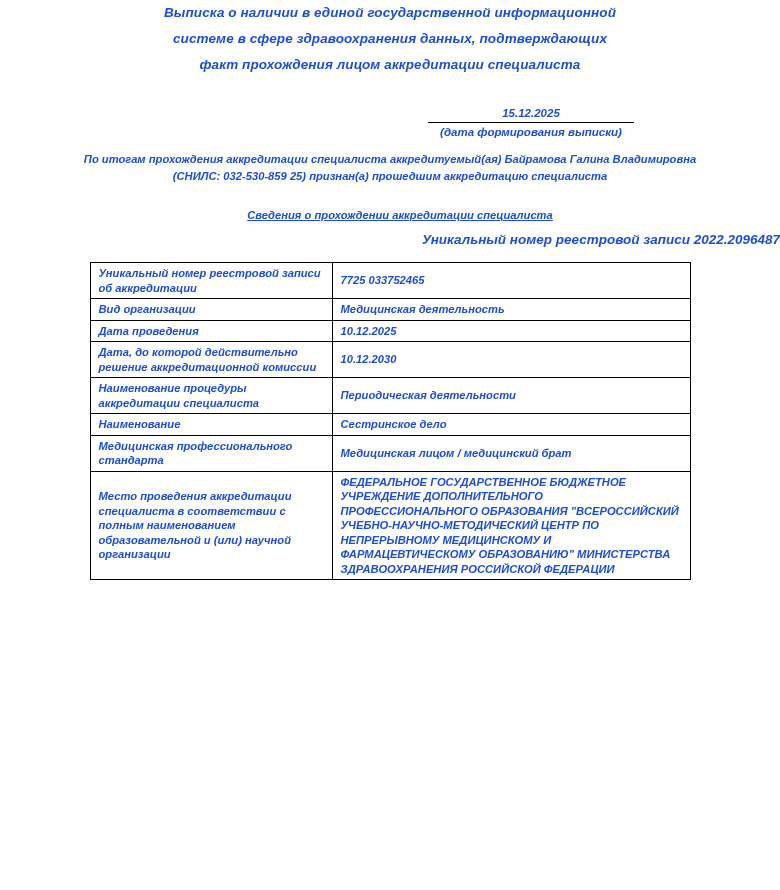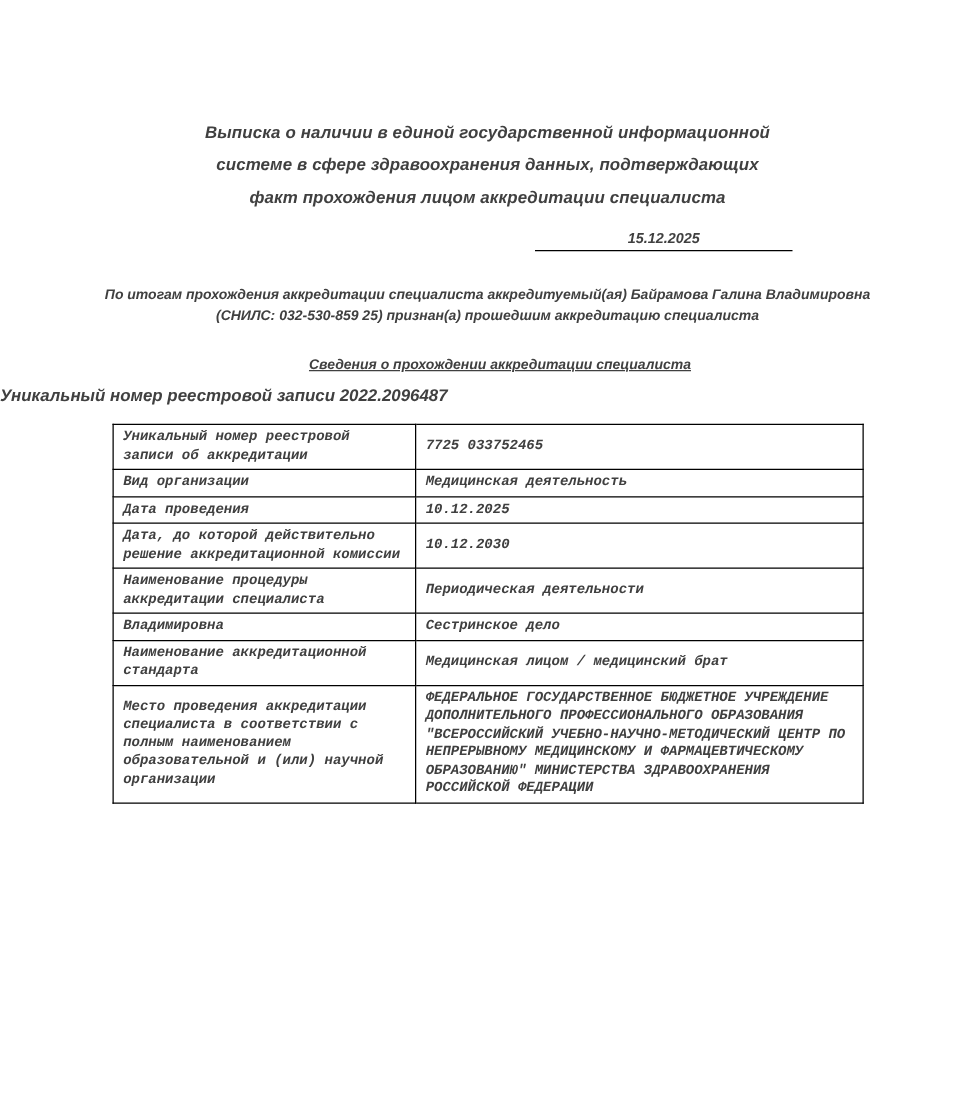--- a/index.html
+++ b/index.html
@@ -5,97 +5,96 @@
   * { margin:0; padding:0; box-sizing:border-box; }
   html,body { background:#ffffff; }
   .page {
     position:relative;
     width:780px;
     height:890px;
     background:#ffffff;
     font-family:"Liberation Sans", sans-serif;
     font-style:italic;
     font-weight:bold;
-    color:#404040;
-    padding-top:93px;
+    color:#1d4ed8;
     overflow:hidden;
   }
   .doc-title {
     width:452px;
     margin:0 auto;
     text-align:center;
     font-size:13.5px;
     line-height:26px;
     letter-spacing:0.1px;
   }
   .date-block {
     width:206px;
     margin-left:428px;
-    margin-top:13px;
+    margin-top:28px;
     text-align:center;
     font-size:11.5px;
   }
   .date-value {
     display:block;
     padding-bottom:2px;
     border-bottom:1.6px solid #000;
     line-height:14px;
   }
   .date-caption {
     display:block;
     margin-top:2px;
     line-height:14px;
   }
   .summary {
     width:625px;
-    margin:27px auto 0 auto;
+    margin:12px auto 0 auto;
     text-align:center;
     font-size:11.2px;
     line-height:17px;
   }
   .section-heading {
     margin-top:23px;
     text-align:center;
     font-size:11.2px;
     text-decoration:underline;
     line-height:14px;
     margin-left:20px;
   }
   .registry-heading {
     margin-top:9px;
-    text-align:left;
+    text-align:right;
     font-size:13.5px;
     line-height:18px;
   }
   table.acc-table {
     width:600px;
     margin:13px auto 0 auto;
     border-collapse:collapse;
     table-layout:fixed;
-    font-family:Liberation Mono, monospace;
   }
   table.acc-table td {
     border:1.6px solid #000;
     font-size:11.2px;
     line-height:14.5px;
     padding:3px 8px;
     vertical-align:middle;
   }
   table.acc-table td.label-cell { width:242px; }
   table.acc-table td.value-cell { width:358px; }
 </style>
 </head>
 <body>
 
 <div class="page">
 
   <div class="doc-title">Выписка о наличии в единой государственной информационной системе в сфере здравоохранения данных, подтверждающих факт прохождения лицом аккредитации специалиста</div>
 
   <div class="date-block">
     <span class="date-value">15.12.2025</span>
+    <span class="date-caption">(дата формирования выписки)</span>
   </div>
 
   <div class="summary">По итогам прохождения аккредитации специалиста аккредитуемый(ая) Байрамова Галина Владимировна (СНИЛС: 032-530-859 25) признан(а) прошедшим аккредитацию специалиста</div>
 
   <div class="section-heading">Сведения о прохождении аккредитации специалиста</div>
 
   <div class="registry-heading">Уникальный номер реестровой записи 2022.2096487</div>
 
   <table class="acc-table">
     <tbody>
@@ -113,25 +112,25 @@
       </tr>
       <tr>
         <td class="label-cell">Дата, до которой действительно решение аккредитационной комиссии</td>
         <td class="value-cell">10.12.2030</td>
       </tr>
       <tr>
         <td class="label-cell">Наименование процедуры аккредитации специалиста</td>
         <td class="value-cell">Периодическая деятельности</td>
       </tr>
       <tr>
-        <td class="label-cell">Владимировна</td>
+        <td class="label-cell">Наименование</td>
         <td class="value-cell">Сестринское дело</td>
       </tr>
       <tr>
-        <td class="label-cell">Наименование аккредитационной стандарта</td>
+        <td class="label-cell">Медицинская профессионального стандарта</td>
         <td class="value-cell">Медицинская лицом / медицинский брат</td>
       </tr>
       <tr>
         <td class="label-cell">Место проведения аккредитации специалиста в соответствии с полным наименованием образовательной и (или) научной организации</td>
         <td class="value-cell">ФЕДЕРАЛЬНОЕ ГОСУДАРСТВЕННОЕ БЮДЖЕТНОЕ УЧРЕЖДЕНИЕ ДОПОЛНИТЕЛЬНОГО ПРОФЕССИОНАЛЬНОГО ОБРАЗОВАНИЯ "ВСЕРОССИЙСКИЙ УЧЕБНО-НАУЧНО-МЕТОДИЧЕСКИЙ ЦЕНТР ПО НЕПРЕРЫВНОМУ МЕДИЦИНСКОМУ И ФАРМАЦЕВТИЧЕСКОМУ ОБРАЗОВАНИЮ" МИНИСТЕРСТВА ЗДРАВООХРАНЕНИЯ РОССИЙСКОЙ ФЕДЕРАЦИИ</td>
       </tr>
     </tbody>
   </table>
 
 </div>

